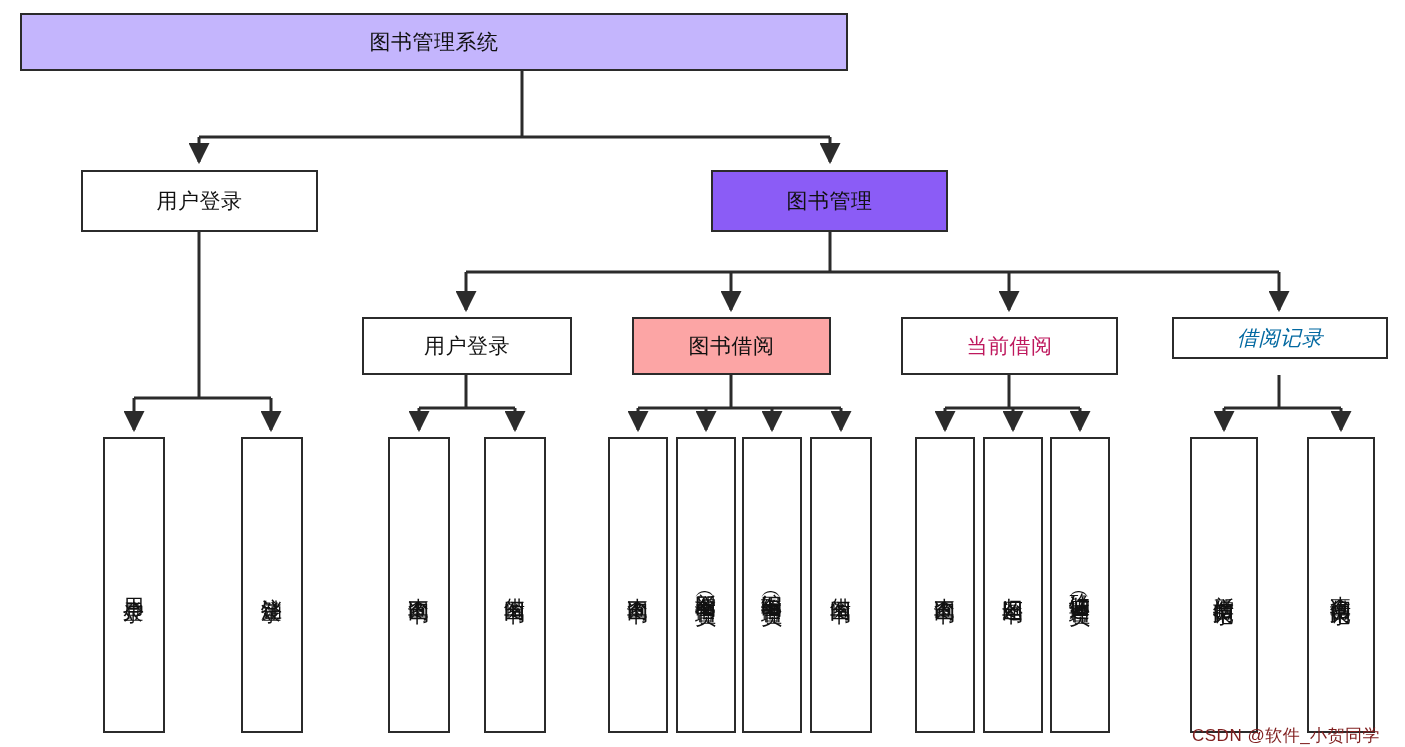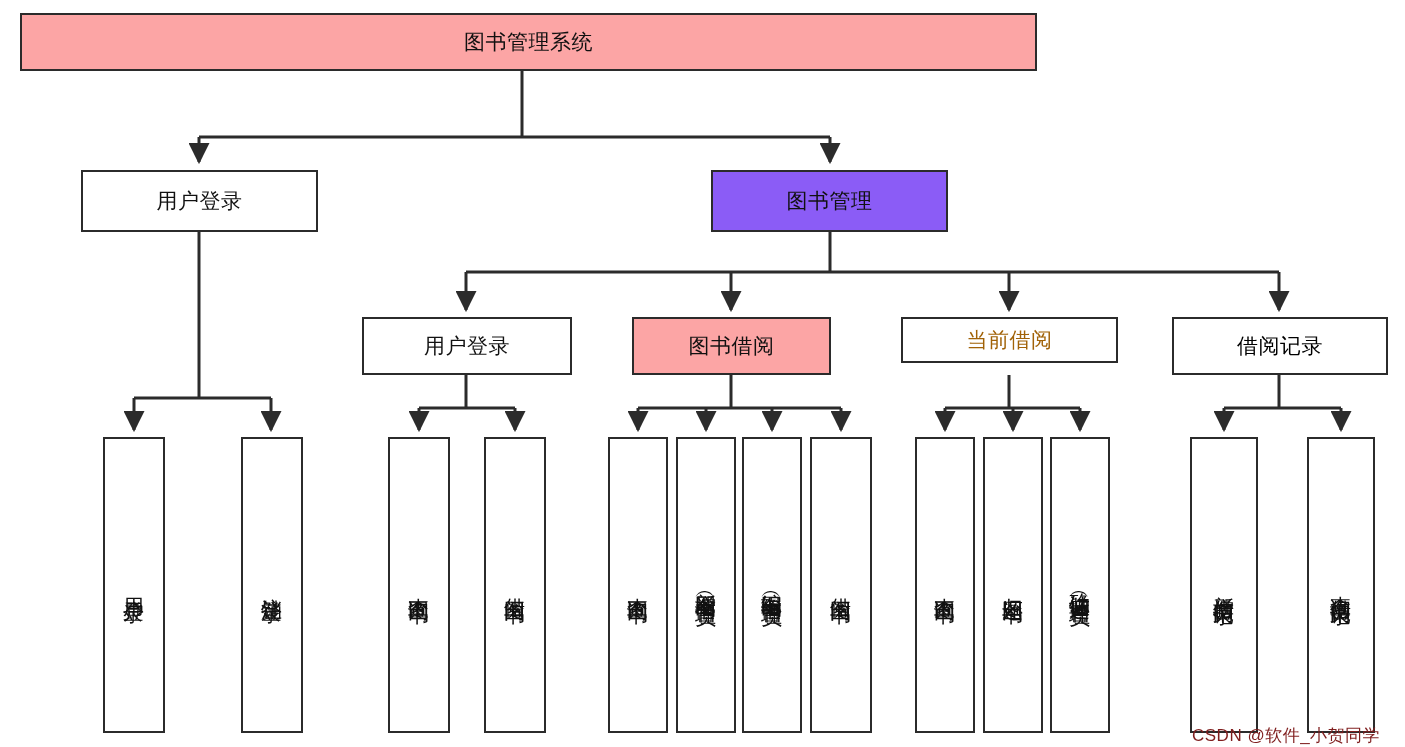--- a/index.html
+++ b/index.html
@@ -119,41 +119,41 @@
       <path d="M 1013 408 L 1013 430" marker-end="url(#arrow)"></path>
       <path d="M 1080 408 L 1080 430" marker-end="url(#arrow)"></path>
 
       <path d="M 1279 375 L 1279 408"></path>
       <path d="M 1224 408 L 1341 408"></path>
       <path d="M 1224 408 L 1224 430" marker-end="url(#arrow)"></path>
       <path d="M 1341 408 L 1341 430" marker-end="url(#arrow)"></path>
     </g>
   </svg>
 
-  <div class="node horiz" style="left: 20px; top: 13px; width: 1017px; height: 58px; border-color: rgb(43, 43, 43); background: #fca5a5; color: rgb(17, 17, 17);">
+  <div class="node horiz" style="left: 20px; top: 13px; width: 828px; height: 58px; border-color: rgb(43, 43, 43); background: #c4b5fd; color: rgb(17, 17, 17);">
     <span class="label">图书管理系统</span>
   </div>
 
   <div class="node horiz" style="left: 81px; top: 170px; width: 237px; height: 62px; border-color: rgb(43, 43, 43); background: rgb(255, 255, 255); color: rgb(17, 17, 17);">
     <span class="label">用户登录</span>
   </div>
   <div class="node horiz" style="left: 711px; top: 170px; width: 237px; height: 62px; border-color: rgb(43, 43, 43); background: #8b5cf6; color: rgb(17, 17, 17);">
     <span class="label">图书管理</span>
   </div>
 
   <div class="node horiz" style="left: 362px; top: 317px; width: 210px; height: 58px; border-color: rgb(43, 43, 43); background: rgb(255, 255, 255); color: rgb(17, 17, 17);">
     <span class="label">用户登录</span>
   </div>
   <div class="node horiz" style="left: 632px; top: 317px; width: 199px; height: 58px; border-color: rgb(43, 43, 43); background: #fca5a5; color: rgb(17, 17, 17);">
     <span class="label">图书借阅</span>
   </div>
-  <div class="node horiz" style="left: 901px; top: 317px; width: 217px; height: 46px; border-color: rgb(43, 43, 43); background: rgb(255, 255, 255); color: #a16207;">
+  <div class="node horiz" style="left: 901px; top: 317px; width: 217px; height: 58px; border-color: rgb(43, 43, 43); background: rgb(255, 255, 255); color: #be185d;">
     <span class="label">当前借阅</span>
   </div>
-  <div class="node horiz" style="left: 1172px; top: 317px; width: 216px; height: 58px; border-color: rgb(43, 43, 43); background: rgb(255, 255, 255); color: #000000;">
+  <div class="node horiz" style="left: 1172px; top: 317px; width: 216px; height: 42px; border-color: rgb(43, 43, 43); background: rgb(255, 255, 255); color: #0369a1; font-style: italic;">
     <span class="label">借阅记录</span>
   </div>
 
   <div class="node vert" style="left: 103px; top: 437px; width: 62px; height: 296px; border-color: rgb(43, 43, 43); background: rgb(255, 255, 255); color: rgb(17, 17, 17);">
     <span class="label">用户登录</span>
   </div>
   <div class="node vert" style="left: 241px; top: 437px; width: 62px; height: 296px; border-color: rgb(43, 43, 43); background: rgb(255, 255, 255); color: rgb(17, 17, 17);">
     <span class="label">注销登录</span>
   </div>
   <div class="node vert" style="left: 388px; top: 437px; width: 62px; height: 296px; border-color: rgb(43, 43, 43); background: rgb(255, 255, 255); color: rgb(17, 17, 17);">

